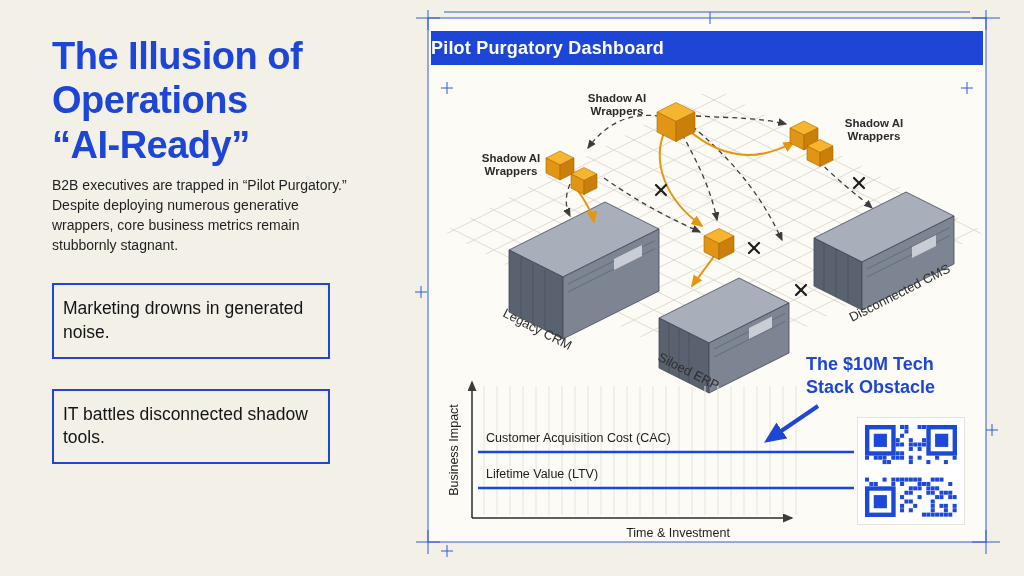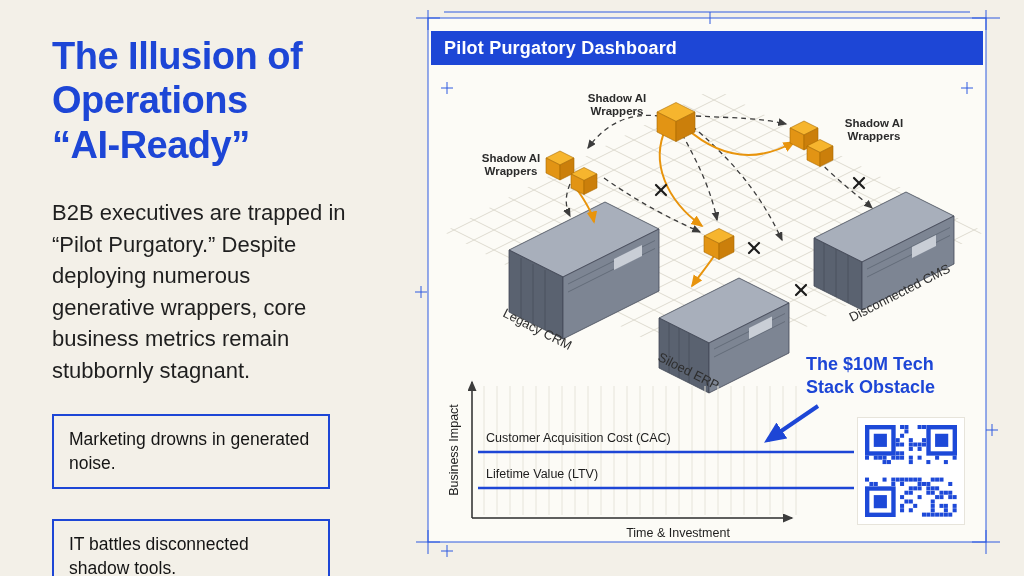--- a/index.html
+++ b/index.html
@@ -4,28 +4,28 @@
 <style>
   *{margin:0;padding:0;box-sizing:border-box}
   html,body{background:#8a8a8a}
   body{font-family:"Liberation Sans",sans-serif}
   .page{position:relative;width:1024px;height:576px;background:var(--background,#f3f0e8);overflow:hidden}
 
   
   .left-col{position:absolute;left:52px;top:34px;width:336px}
   .title{color:var(--accent-blue,#1d46d6);font-weight:bold;font-size:38px;line-height:1.17;letter-spacing:-0.5px}
   .title span{display:block}
-  .body-text{margin-top:30px;width:306px;font-size:22px;line-height:1.43;color:#1f1f1f}
-  .callout{margin-top:28px;width:278px;border:2.5px solid var(--accent-blue,#1d46d6);padding:12px 15px;font-size:17.5px;line-height:1.35;color:#141414}
+  .body-text{margin-top:8px;width:306px;font-size:14px;line-height:1.43;color:#1f1f1f}
+  .callout{margin-top:28px;width:278px;border:2.5px solid var(--accent-blue,#1d46d6);padding:12px 9px;font-size:17.5px;line-height:1.35;color:#141414}
   .callout.second{margin-top:30px}
 
   
   .dash{position:absolute;left:414px;top:10px;width:600px;height:556px}
   .dash-svg{position:absolute;left:0;top:0;width:600px;height:556px}
-  .dash-header{position:absolute;left:17px;top:21px;width:552px;height:34px;background:var(--accent-blue,#1d46d6);color:#fff;display:flex;align-items:center;padding-left:13px;font-size:18px;font-weight:bold;letter-spacing:.2px}
+  .dash-header{position:absolute;left:17px;top:21px;width:552px;height:34px;background:var(--accent-blue,#1d46d6);color:#fff;display:flex;align-items:center;font-size:18px;font-weight:bold;letter-spacing:.2px}
   .qr{position:absolute;left:444px;top:408px;width:106px;height:106px;background:#fff;display:flex;align-items:center;justify-content:center;box-shadow:0 0 0 1px #e7e4db}
   .qr svg{width:92px;height:92px}
 
   svg text{font-family:"Liberation Sans",sans-serif}
   .lbl text{font-size:11.5px;font-weight:bold;fill:#2b2b2b}
   .syslbl{font-size:13px;fill:#2e2e2e}
   .chartlbl{font-size:12.5px;fill:#1d1d1d}
   .ann{font-size:18px;font-weight:bold;fill:var(--accent-blue,#1d46d6)}
 </style>
 </head>

